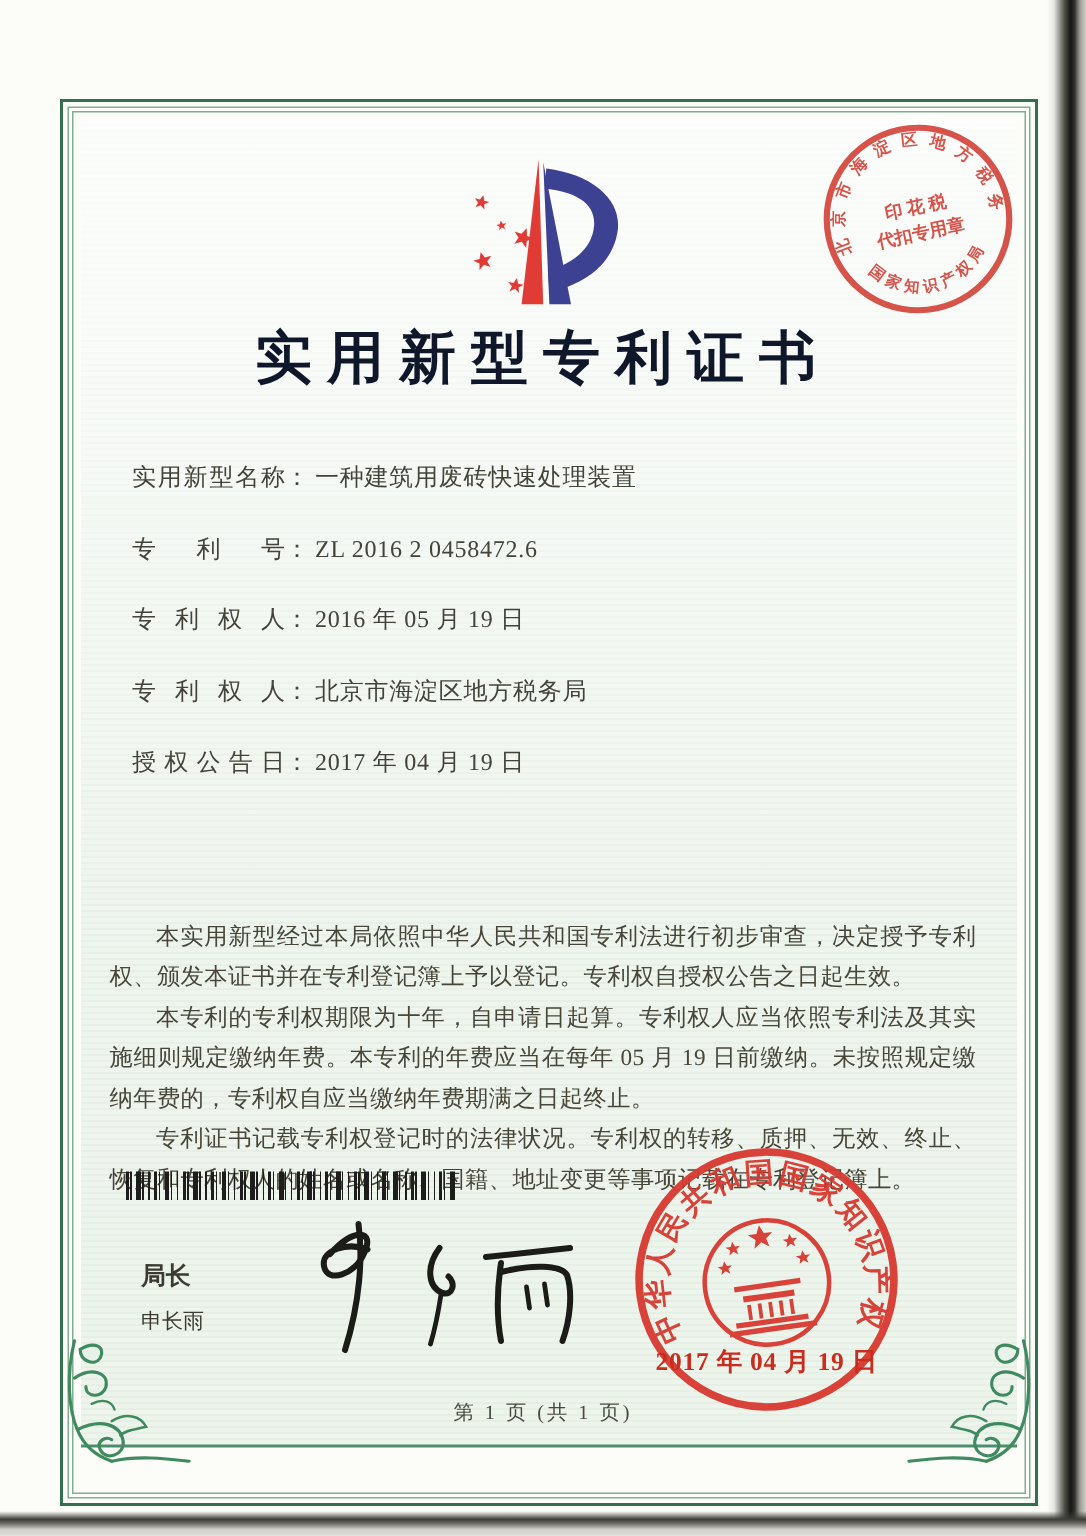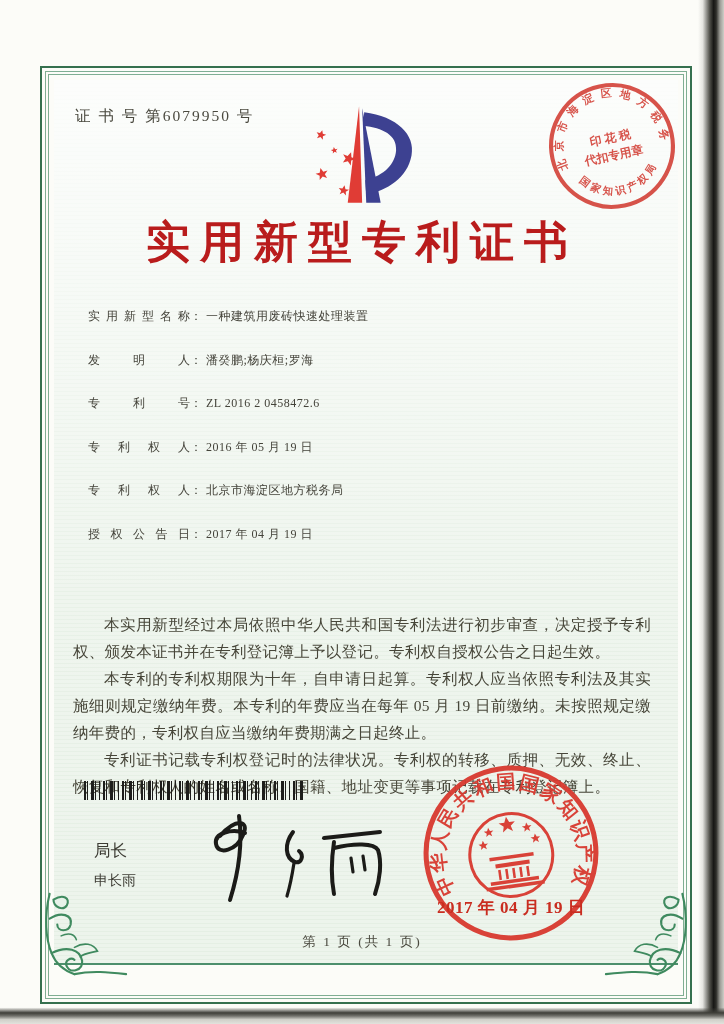--- a/index.html
+++ b/index.html
@@ -24,32 +24,32 @@
       repeating-linear-gradient(180deg,#edf4ec 0 3px,#e5efe4 3px 4px);
     border-bottom:2px solid #4d8f6d;}
   .flourish{position:absolute;width:86px;height:88px;z-index:5;}
   .flourish.left{left:-12px;bottom:-15px;}
   .flourish.right{right:-12px;bottom:-15px;transform:scaleX(-1);}
   
   .cert-no{position:absolute;left:75px;top:106px;font-size:15.5px;letter-spacing:2px;color:#4a493f;z-index:10;}
   .logo{position:absolute;left:290px;top:100px;width:134px;height:108px;z-index:10;}
   .tax-stamp{position:absolute;left:546px;top:80px;width:132px;height:132px;z-index:12;transform:rotate(-12deg);opacity:.92;}
   .title{position:absolute;left:0;top:213px;width:100%;text-align:center;
-    font-size:44px;font-weight:bold;letter-spacing:10px;color:#b91c1c;z-index:10;}
-  .fields{position:absolute;left:88px;top:308px;z-index:10;font-size:12px;color:#44433a;}
+    font-size:38px;font-weight:bold;letter-spacing:10px;color:#0f172a;z-index:10;}
+  .fields{position:absolute;left:88px;top:308px;z-index:10;font-size:16px;color:#44433a;}
   .field-row{margin-bottom:26.5px;white-space:nowrap;}
   .field-label{display:inline-block;width:102px;text-align:justify;text-align-last:justify;}
   .field-colon{display:inline-block;margin-right:4px;}
   .field-value{letter-spacing:.5px;}
   .paras{position:absolute;left:73px;top:612px;width:578px;z-index:10;
     font-size:15.5px;line-height:1.74;letter-spacing:.3px;color:#474639;text-align:justify;}
   .paras p{margin:0;text-indent:2em;}
   .barcode{position:absolute;left:84px;top:781px;width:220px;height:19px;z-index:10;
     background:repeating-linear-gradient(90deg,#1d1d1b 0 2px,rgba(0,0,0,0) 2px 3px,#1d1d1b 3px 4px,rgba(0,0,0,0) 4px 7px,#1d1d1b 7px 10px,rgba(0,0,0,0) 10px 11px,#1d1d1b 11px 12px,rgba(0,0,0,0) 12px 15px,#1d1d1b 15px 16px,rgba(0,0,0,0) 16px 19px);}
-  .sig-title{position:absolute;left:94px;top:840px;font-size:16.5px;color:#3c3b33;z-index:10;}
+  .sig-title{position:absolute;left:94px;top:840px;font-size:16.5px;color:#3c3b33;z-index:10;font-weight:bold;}
   .sig-name{position:absolute;left:94px;top:872px;font-size:14px;color:#3c3b33;z-index:10;}
   .signature{position:absolute;left:190px;top:806px;width:210px;height:106px;z-index:11;}
   .office-seal{position:absolute;left:420px;top:762px;width:182px;height:182px;z-index:12;transform:rotate(-8deg);opacity:.95;}
   .seal-date{position:absolute;left:437px;top:896px;font-size:17px;font-weight:bold;color:#c92d20;
     letter-spacing:.5px;white-space:nowrap;z-index:13;}
   .footer{position:absolute;left:0;top:933px;width:100%;text-align:center;font-size:13.5px;
     letter-spacing:2px;color:#4a493f;z-index:10;}
   .stamp-red{fill:#d4453c;}
 </style>
 </head>
@@ -80,21 +80,20 @@
               <use href="#flourishDef"></use>
             </svg>
           <svg class="flourish right" viewBox="0 0 90 92">
               <use href="#flourishDef"></use>
             </svg>
         </div>
       </div>
     </div>
   </div>
 
-  <div class="cert-no">证 书 号 第6079950 号</div>
 
   <svg class="logo" viewBox="0 0 130 105">
     <g fill="#e03c35">
       <use href="#star" transform="translate(30,34) scale(0.8) rotate(15)"></use>
       <use href="#star" transform="translate(43,49) scale(0.55) rotate(-10)"></use>
       <use href="#star" transform="translate(57,57) scale(1.1) rotate(20)"></use>
       <use href="#star" transform="translate(31,72) scale(1.0) rotate(-15)"></use>
       <use href="#star" transform="translate(52,88) scale(0.85) rotate(10)"></use>
       <polygon points="67,6 56,100 70,100"></polygon>
     </g>
@@ -118,23 +117,20 @@
     </text>
     <text class="stamp-red" x="64" y="60" text-anchor="middle" font-size="11.5" font-weight="bold">印 花 税</text>
     <text class="stamp-red" x="64" y="77" text-anchor="middle" font-size="11.5" font-weight="bold">代扣专用章</text>
   </svg>
 
   <div class="title">实用新型专利证书</div>
 
   <div class="fields">
     <div class="field-row">
       <span class="field-label">实用新型名称</span><span class="field-colon">：</span><span class="field-value">一种建筑用废砖快速处理装置</span>
-    </div>
-    <div class="field-row">
-      <span class="field-label">发明人</span><span class="field-colon">：</span><span class="field-value">潘癸鹏;杨庆桓;罗海</span>
     </div>
     <div class="field-row">
       <span class="field-label">专利号</span><span class="field-colon">：</span><span class="field-value">ZL 2016 2 0458472.6</span>
     </div>
     <div class="field-row">
       <span class="field-label">专利权人</span><span class="field-colon">：</span><span class="field-value">2016 年 05 月 19 日</span>
     </div>
     <div class="field-row">
       <span class="field-label">专利权人</span><span class="field-colon">：</span><span class="field-value">北京市海淀区地方税务局</span>
     </div>

